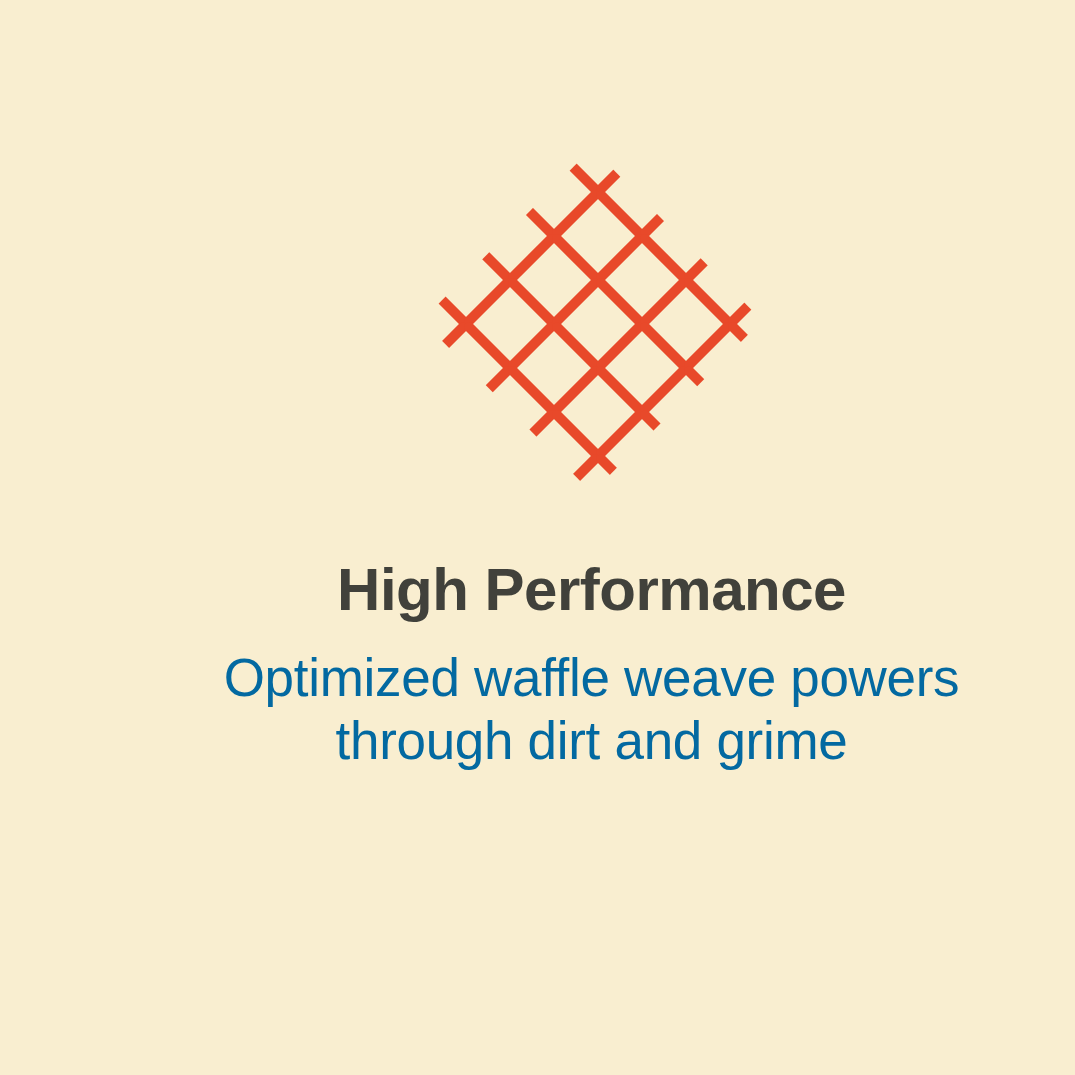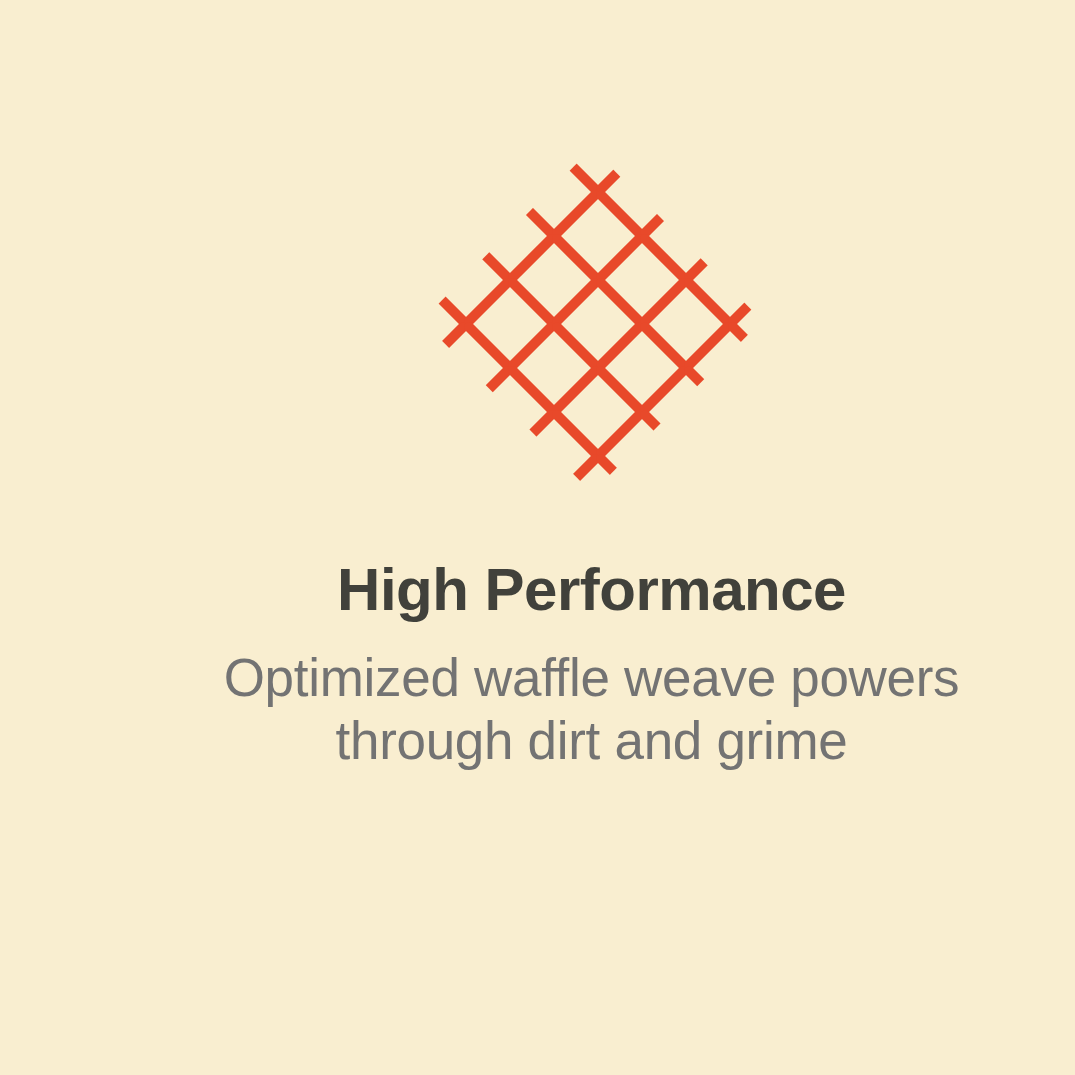--- a/index.html
+++ b/index.html
@@ -168,16 +168,16 @@
         <use href="#dash-b" x="198" y="330"></use>
         <use href="#dash-a" x="242" y="330"></use>
         <use href="#dash-b" x="286" y="330"></use>
         <use href="#dash-a" x="330" y="330"></use>
       </g>
     </svg>
   </div>
 
   <div id="text-block">
     <h1 id="card-title" style="color: rgb(65, 65, 59);">High Performance</h1>
-    <p id="card-subtitle" style="color: #737373; margin-top: 27px;">Optimized waffle weave powers through dirt and grime</p>
+    <p id="card-subtitle" style="color: #0369a1; margin-top: 27px;">Optimized waffle weave powers through dirt and grime</p>
   </div>
 
 </div>
 
 </body></html>

